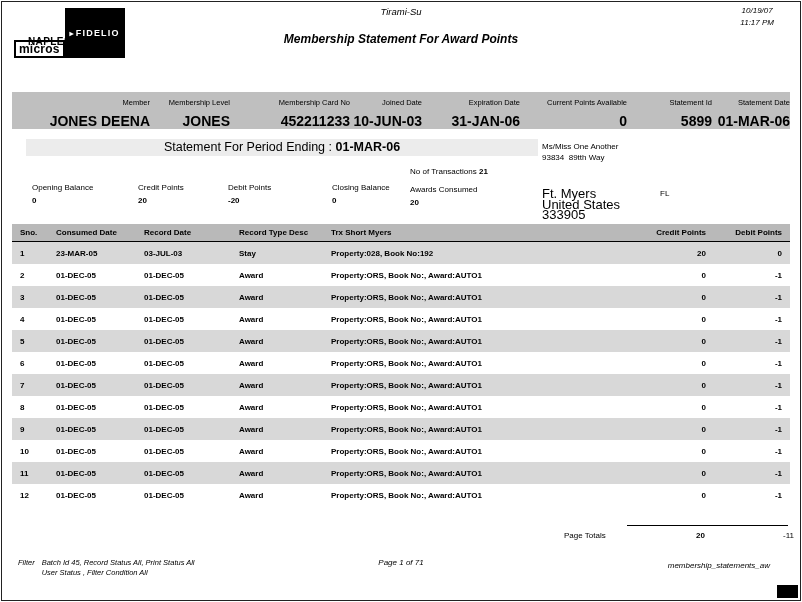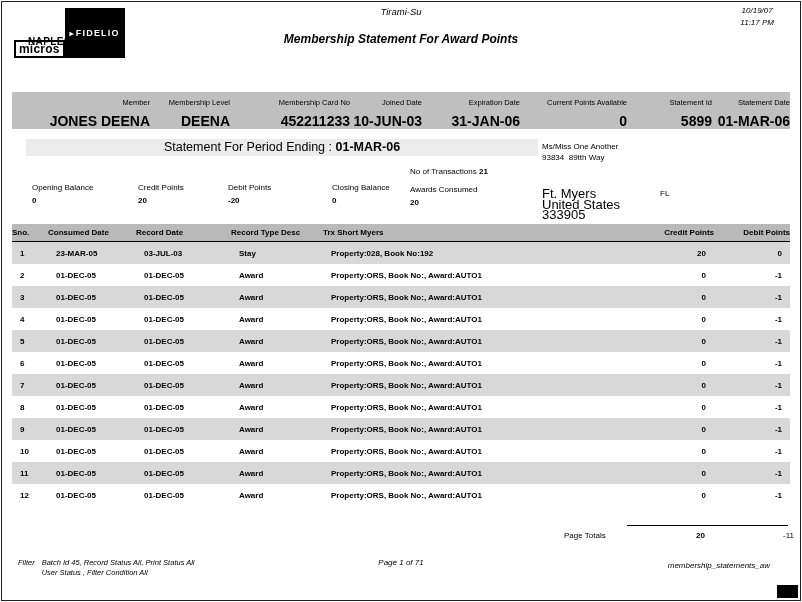--- a/index.html
+++ b/index.html
@@ -28,21 +28,21 @@
   .period-value{font-weight:bold;}
   .recipient-top{position:absolute;left:540px;top:139px;font-size:8px;line-height:11px;}
   .pre{white-space:pre-wrap;}
   .sum-label{position:absolute;font-size:8px;}
   .sum-value{position:absolute;font-size:8px;font-weight:bold;}
   .recipient-city{position:absolute;left:540px;top:187px;font-size:13px;line-height:10.5px;}
   .recipient-state{position:absolute;left:658px;top:187px;font-size:8px;}
 
   
   .table{position:absolute;left:10px;right:10px;top:222px;font-size:8px;font-weight:bold;}
-  .t-header{display:flex;background:#b9b9b9;height:17px;align-items:center;border-bottom:1px solid #000;padding:0 0;justify-content:center;}
+  .t-header{display:flex;background:#b9b9b9;height:17px;align-items:center;border-bottom:1px solid #000;padding:0 8px;justify-content:center;}
   .t-row{display:flex;height:22px;align-items:center;padding:0 8px;}
   .t-row.alt{background:#d8d8d8;}
   .c-sno{width:36px}.c-post{width:88px}.c-rec{width:95px}.c-type{width:92px}.c-desc{flex:1}
   .c-credit{width:72px;text-align:right}.c-debit{width:76px;text-align:right}
 
   
   .totals-line{position:absolute;left:625px;right:12px;top:523px;border-top:1px solid #000;}
   .totals-label{position:absolute;left:562px;top:529px;font-size:8px;}
   .totals-credit{position:absolute;left:618px;top:529px;width:85px;text-align:right;font-size:8px;font-weight:bold;}
   .totals-debit{position:absolute;left:708px;top:529px;width:84px;text-align:right;font-size:8px;font-weight:normal;}
@@ -73,21 +73,21 @@
     <div>11:17 PM</div>
   </div>
 
   <div class="member-band">
     <div class="mb-field w1">
       <span class="mb-label">Member</span>
       <span class="mb-value">JONES DEENA</span>
     </div>
     <div class="mb-field w2">
       <span class="mb-label">Membership Level</span>
-      <span class="mb-value">DEENA</span>
+      <span class="mb-value">JONES</span>
     </div>
     <div class="mb-field w3">
       <span class="mb-label">Membership Card No</span>
       <span class="mb-value">452211233</span>
     </div>
     <div class="mb-field w4">
       <span class="mb-label">Joined Date</span>
       <span class="mb-value">10-JUN-03</span>
     </div>
     <div class="mb-field w5">

